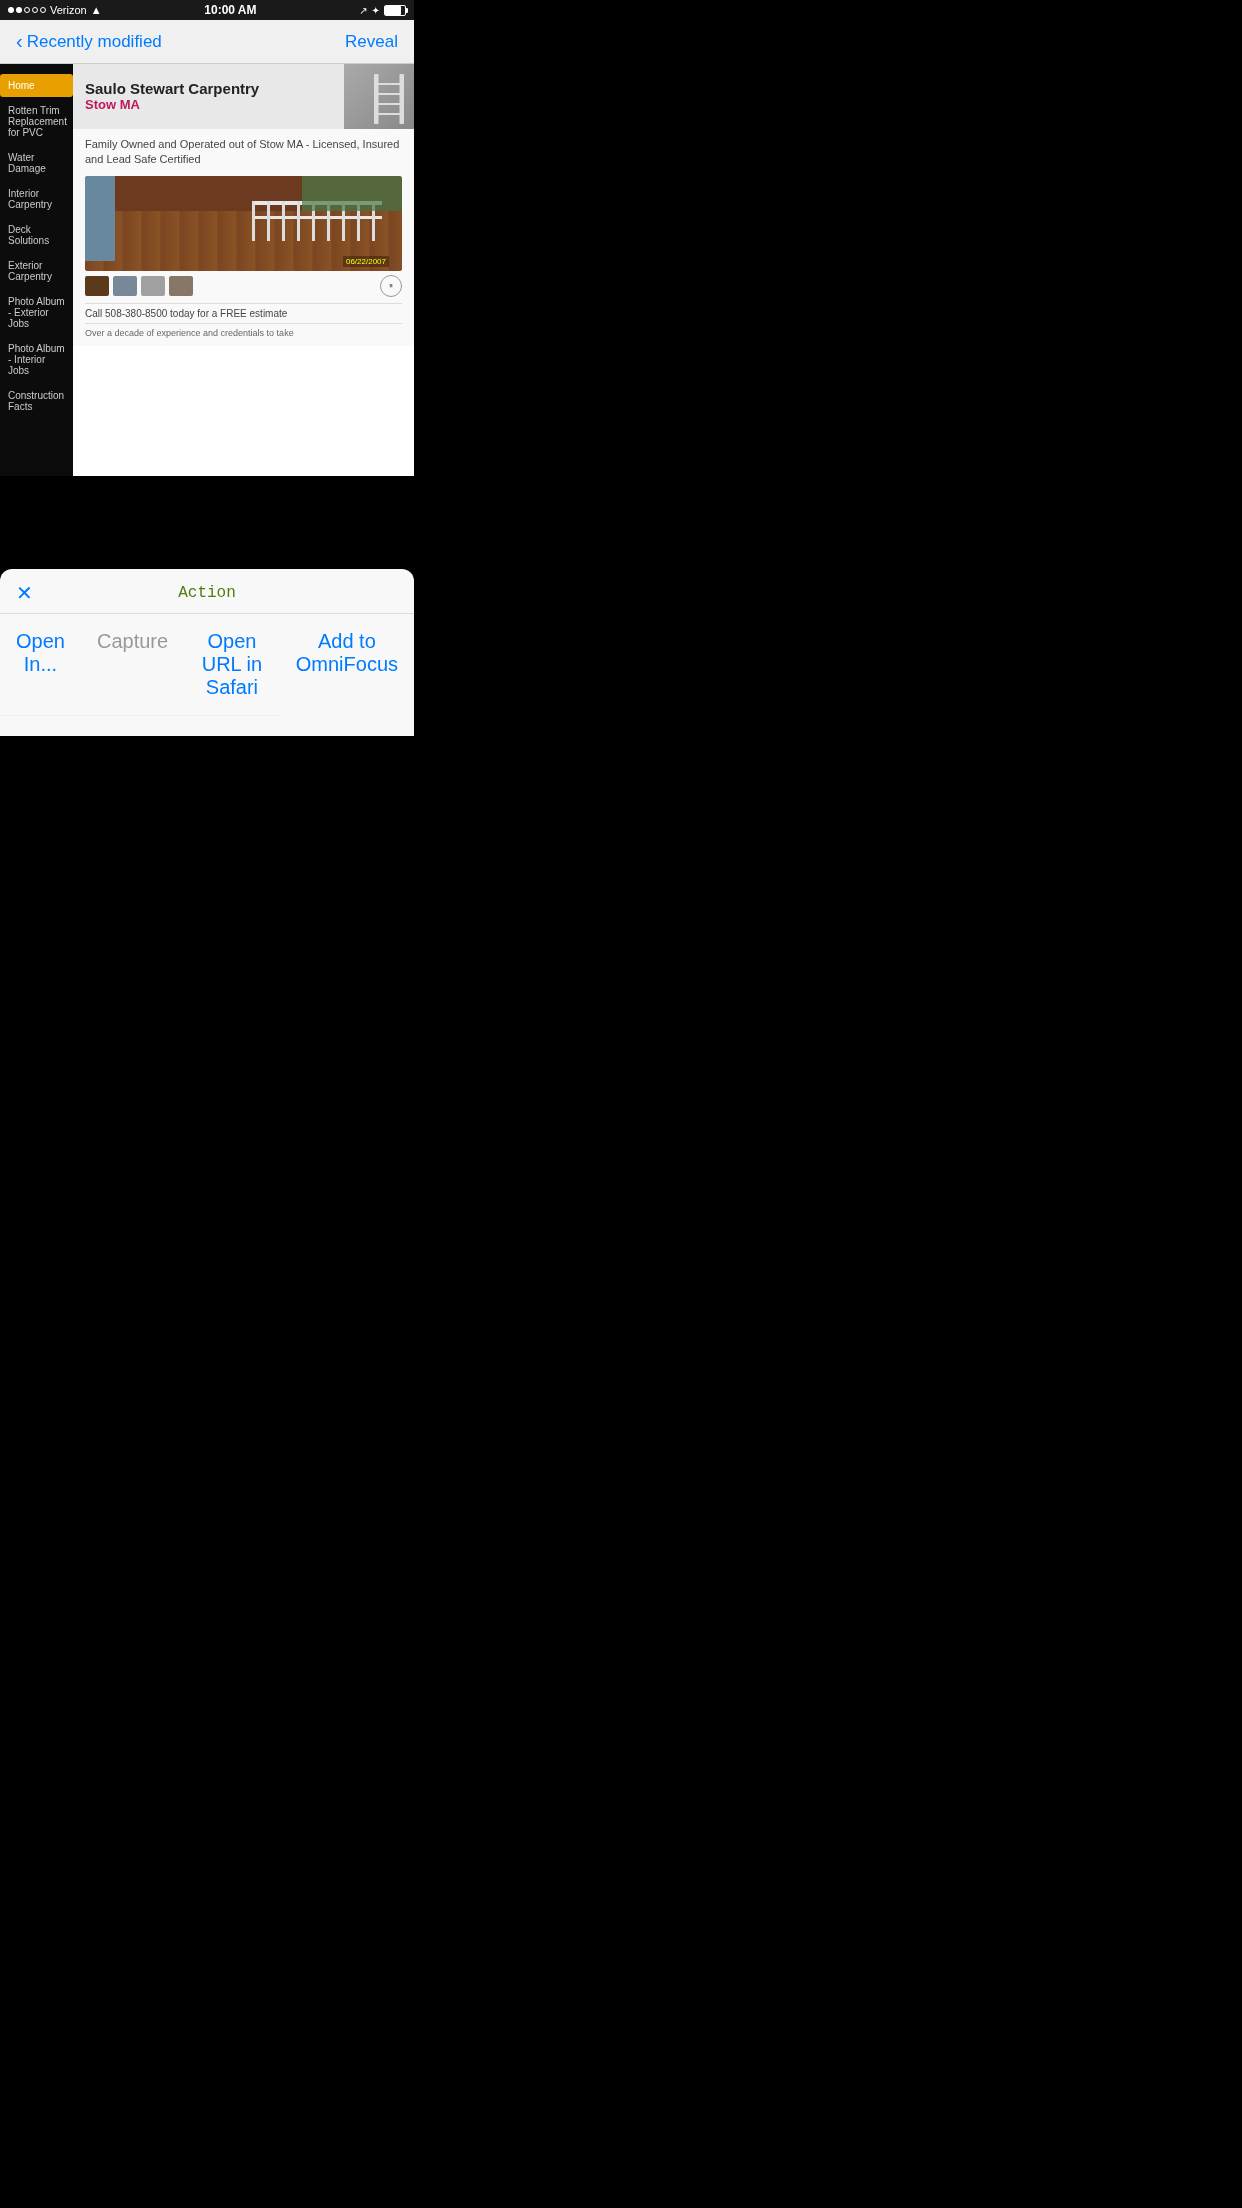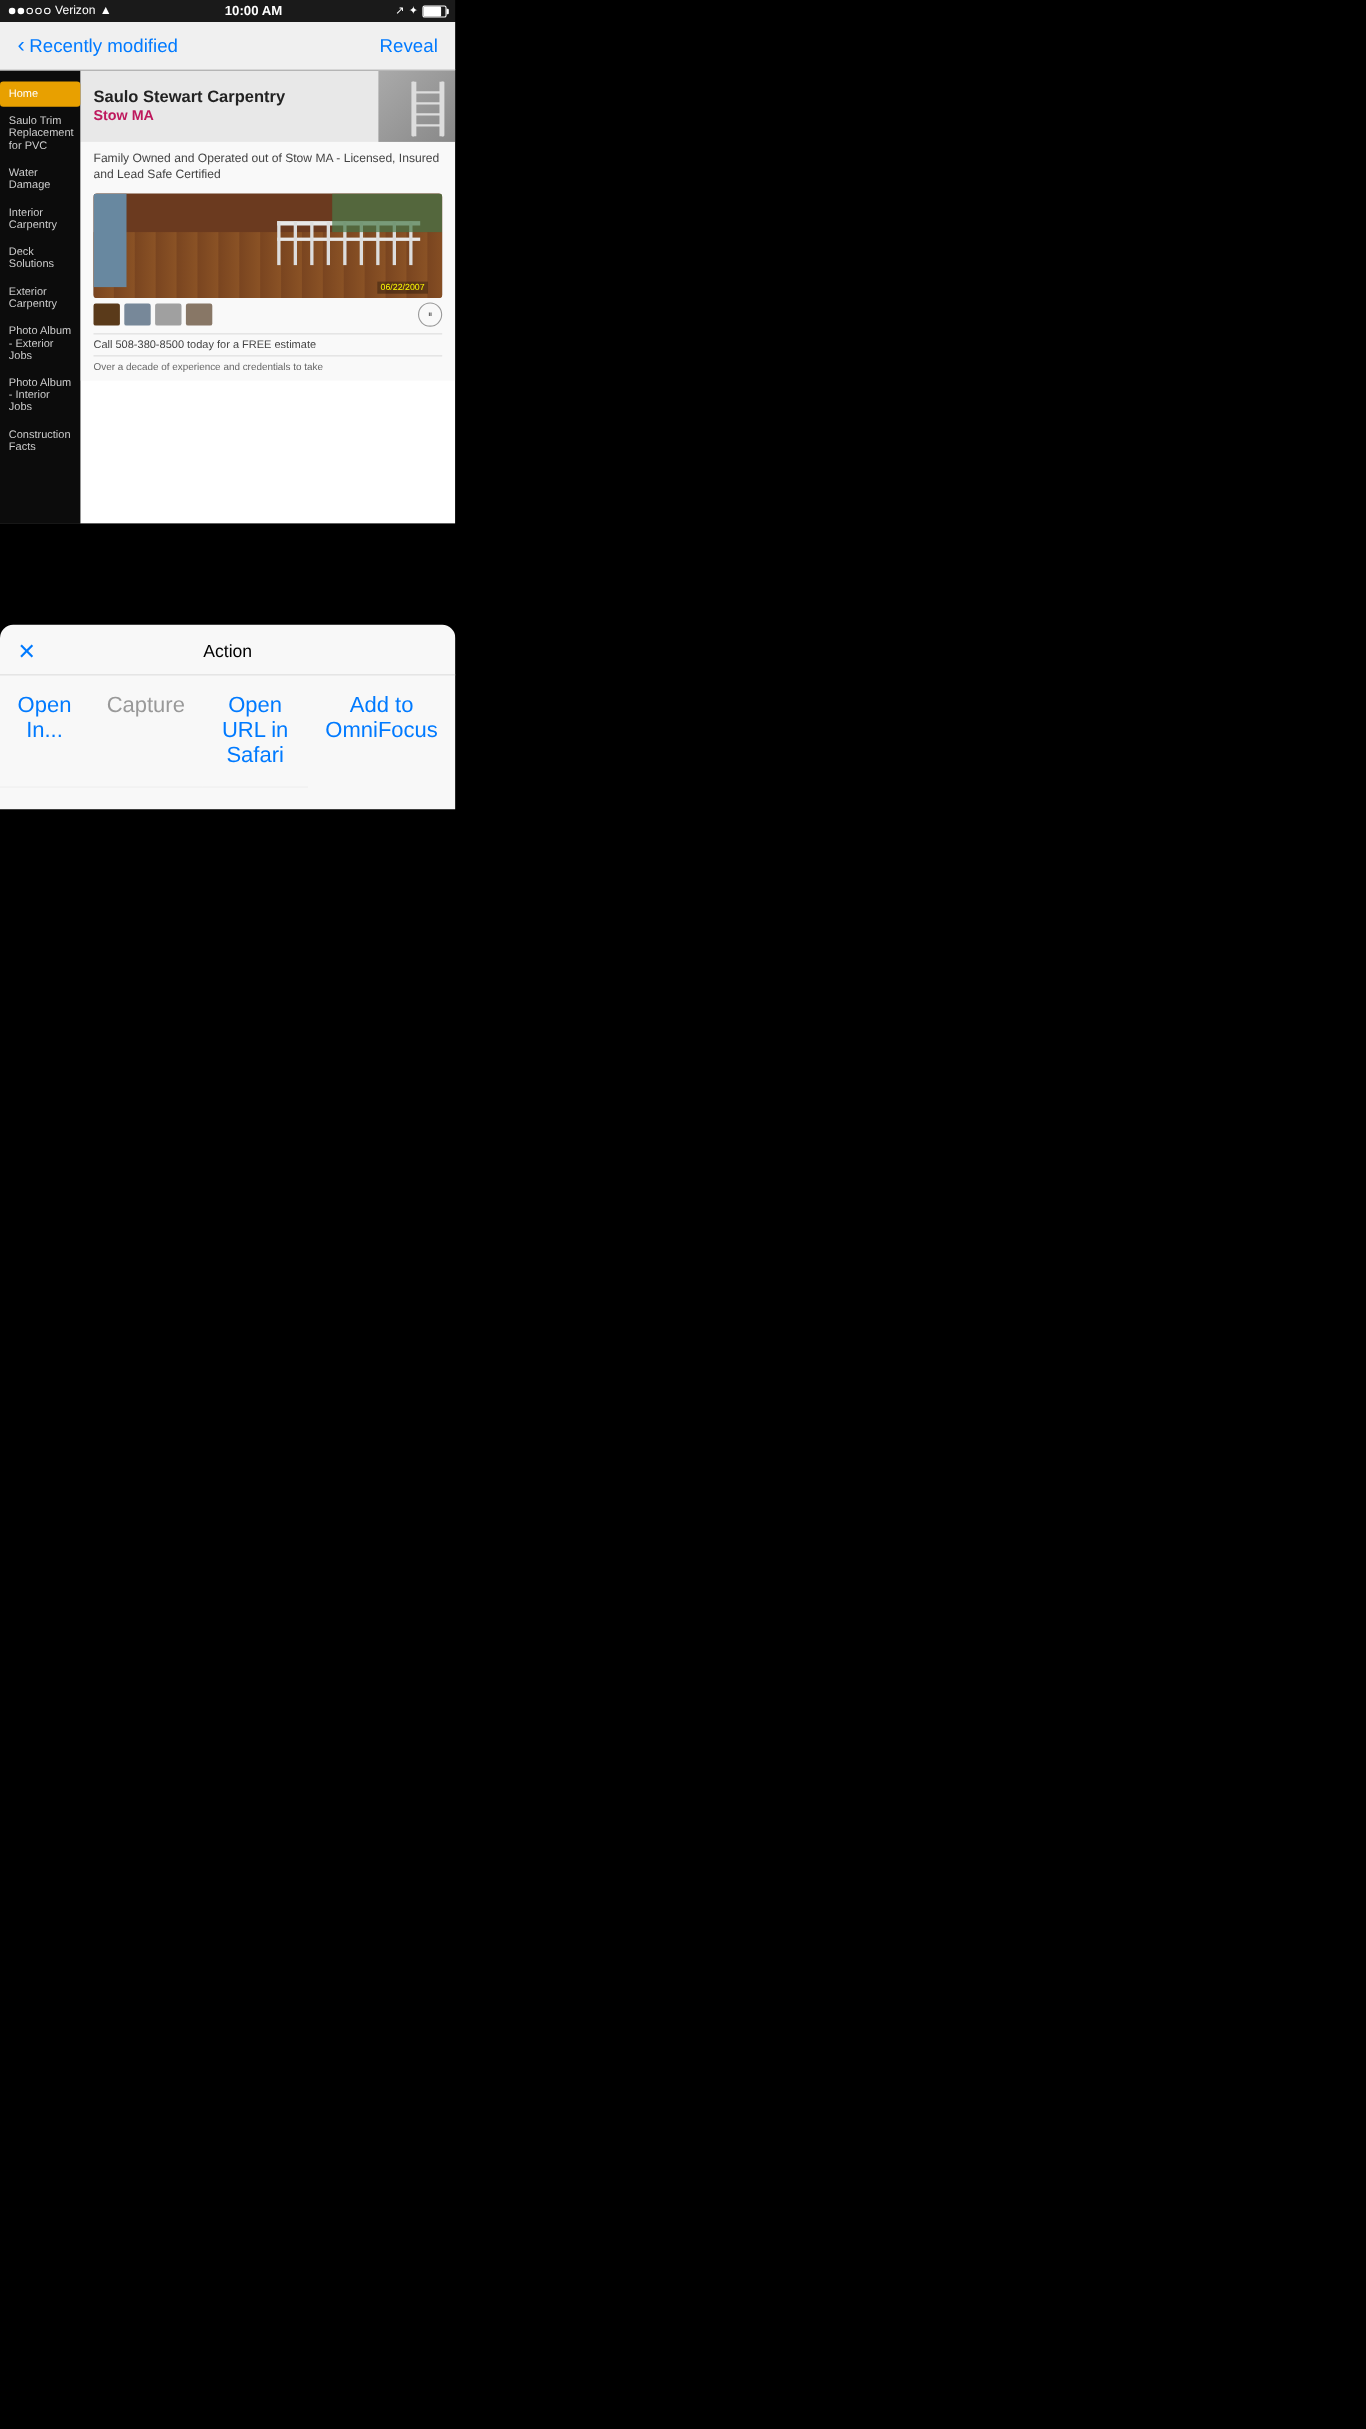--- a/index.html
+++ b/index.html
@@ -244,22 +244,23 @@
       color: #007aff;
       font-size: 20px;
       cursor: pointer;
       font-weight: 300;
     }
     .action-title {
       position: absolute;
       left: 50%;
       transform: translateX(-50%);
       font-size: 16px;
-      color: #000000;
+      color: #4d7c0f;
       font-weight: 400;
+      font-family: Liberation Mono, monospace;
     }
 
     .action-items {
       display: flex;
       flex-direction: row;
     }
     .action-item {
       text-align: center;
       padding: 16px;
       font-size: 20px;
@@ -302,21 +303,21 @@
     <span class="nav-back-chevron">‹</span>
     <span class="nav-back-text">Recently modified</span>
   </div>
   <div class="nav-reveal">Reveal</div>
 </div>
 
 <div class="main-content">
 
   <div class="sidebar">
     <div class="sidebar-item active">Home</div>
-    <div class="sidebar-item">Saulo Trim Replacement for PVC</div>
+    <div class="sidebar-item">Rotten Trim Replacement for PVC</div>
     <div class="sidebar-item">Water Damage</div>
     <div class="sidebar-item">Interior Carpentry</div>
     <div class="sidebar-item">Deck Solutions</div>
     <div class="sidebar-item">Exterior Carpentry</div>
     <div class="sidebar-item">Photo Album - Exterior Jobs</div>
     <div class="sidebar-item">Photo Album - Interior Jobs</div>
     <div class="sidebar-item">Construction Facts</div>
   </div>
 
   <div class="web-content">

